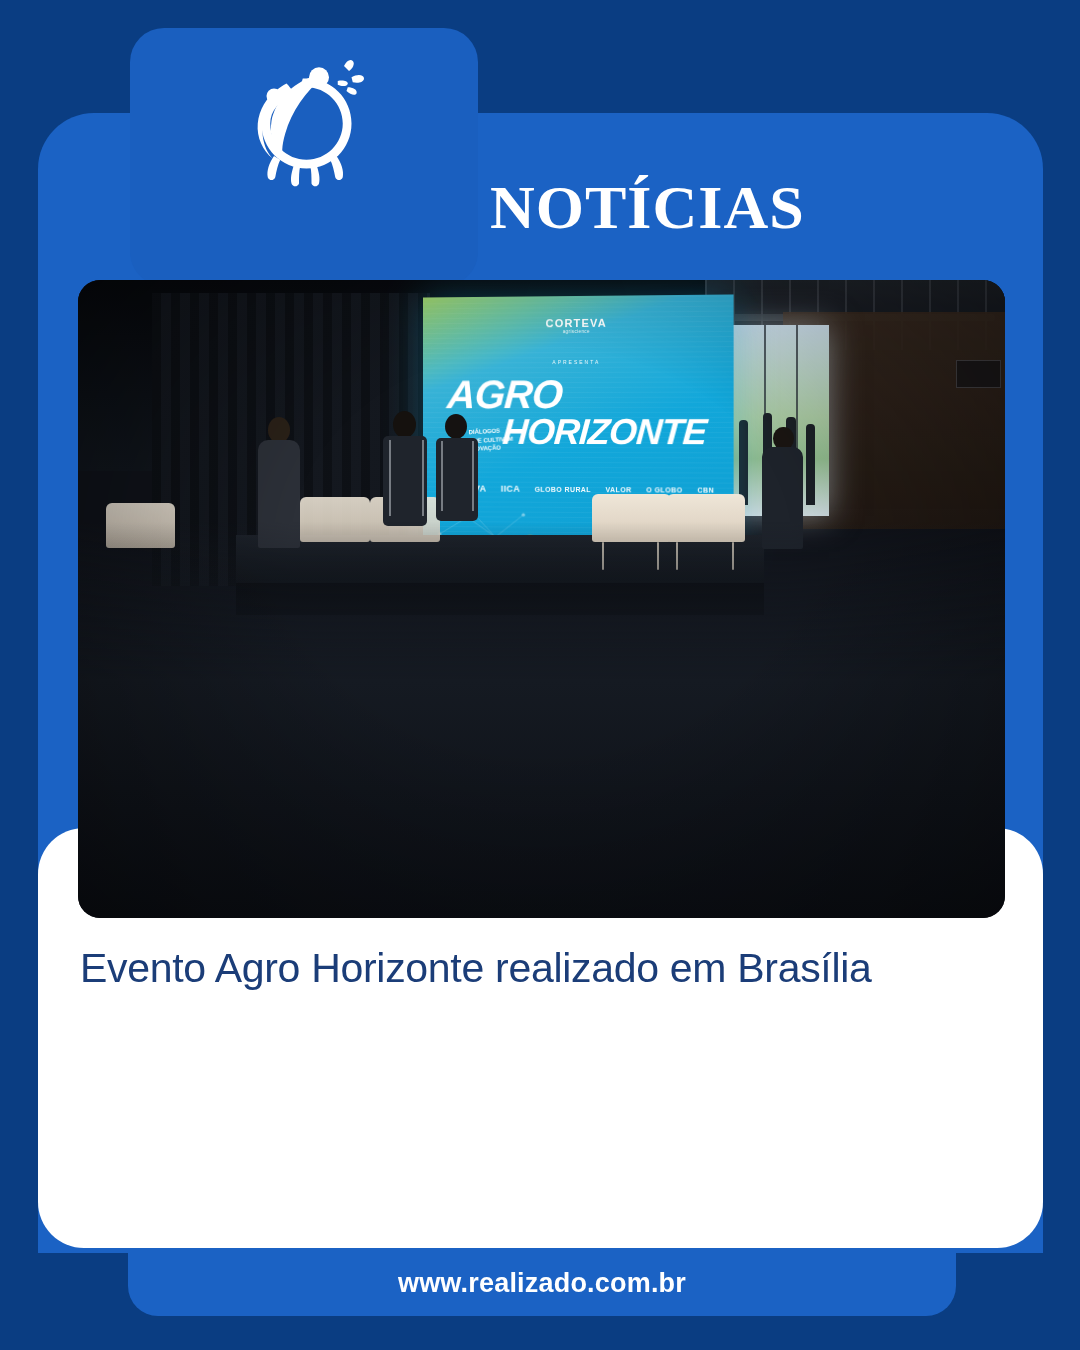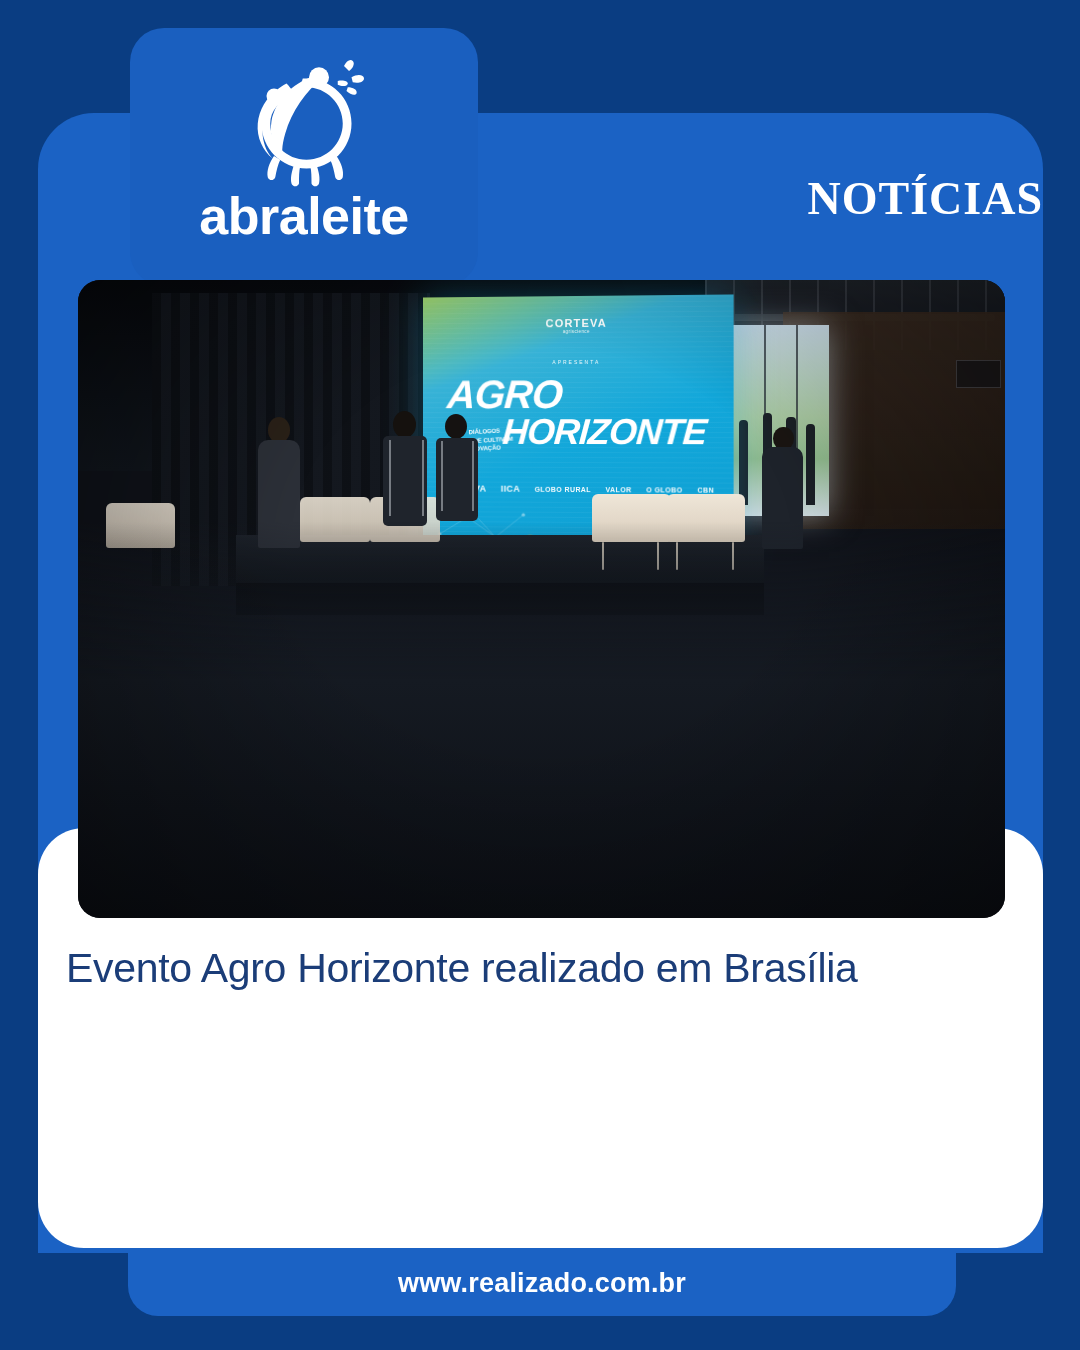--- a/index.html
+++ b/index.html
@@ -59,43 +59,43 @@
     line-height: 1;
     margin-top: -6px;
   }
 
   
   .noticias {
     position: absolute;
     left: 490px;
     top: 176px;
     width: 553px;
-    text-align: right;
+    text-align: left;
     color: #ffffff;
     font-family: "Liberation Serif", serif;
     font-weight: 700;
-    font-size: 46px;
+    font-size: 62px;
     letter-spacing: 1px;
     line-height: 1;
   }
 
   
   .white-card {
     position: absolute;
     left: 38px;
     top: 828px;
     width: 1005px;
     height: 420px;
     background: #ffffff;
     border-radius: 46px;
   }
 
   .caption {
     position: absolute;
-    left: 66px;
+    left: 80px;
     top: 944px;
     width: 900px;
     color: #1b3d78;
     font-size: 41px;
     font-weight: 400;
     line-height: 1.2;
     letter-spacing: -0.3px;
   }
 
   
@@ -332,21 +332,20 @@
         <path d="M98,25 C103,22 108,23 108,26 C108,29 103,30 99,29 Z"></path>
         <path d="M95,33 C99,33 103,35 102,38 C101,40 97,39 94,36 Z"></path>
         <path d="M87,28 C91,27 95,28 95,30 C95,32 91,33 87,31 Z"></path>
 
         <path d="M36,88 C32,94 30,100 31,105 C32,108 36,108 37,105 C38,100 39,95 41,91 Z"></path>
         <path d="M52,95 C50,101 49,106 50,110 C51,113 55,113 56,110 C56,105 56,100 57,96 Z"></path>
         <path d="M70,95 C72,101 73,106 72,110 C71,113 67,113 66,110 C66,105 66,100 65,96 Z"></path>
         <path d="M86,88 C90,94 92,100 91,105 C90,108 86,108 85,105 C84,100 83,95 81,91 Z"></path>
       </g>
     </svg>
-    <div class="logo-word">abraleite</div>
   </div>
 
   <div class="noticias">NOTÍCIAS</div>
 
   <div class="photo">
     <div class="photo-inner">
       <div class="room-ceiling"></div>
 
       <div class="truss"></div>
       <div class="truss-bar"></div>

